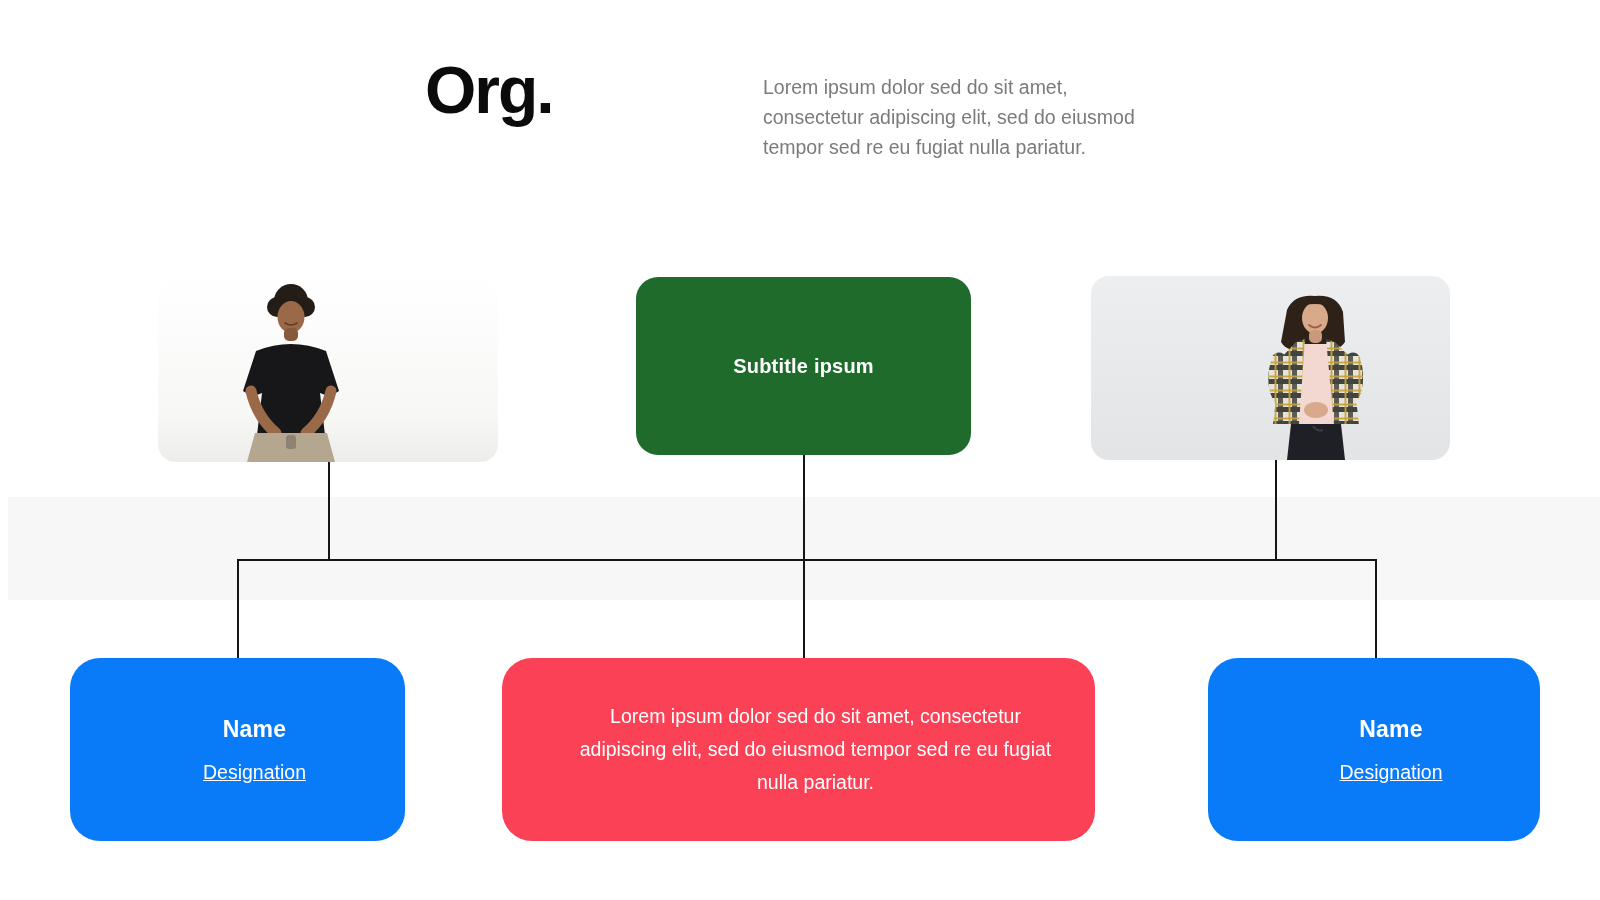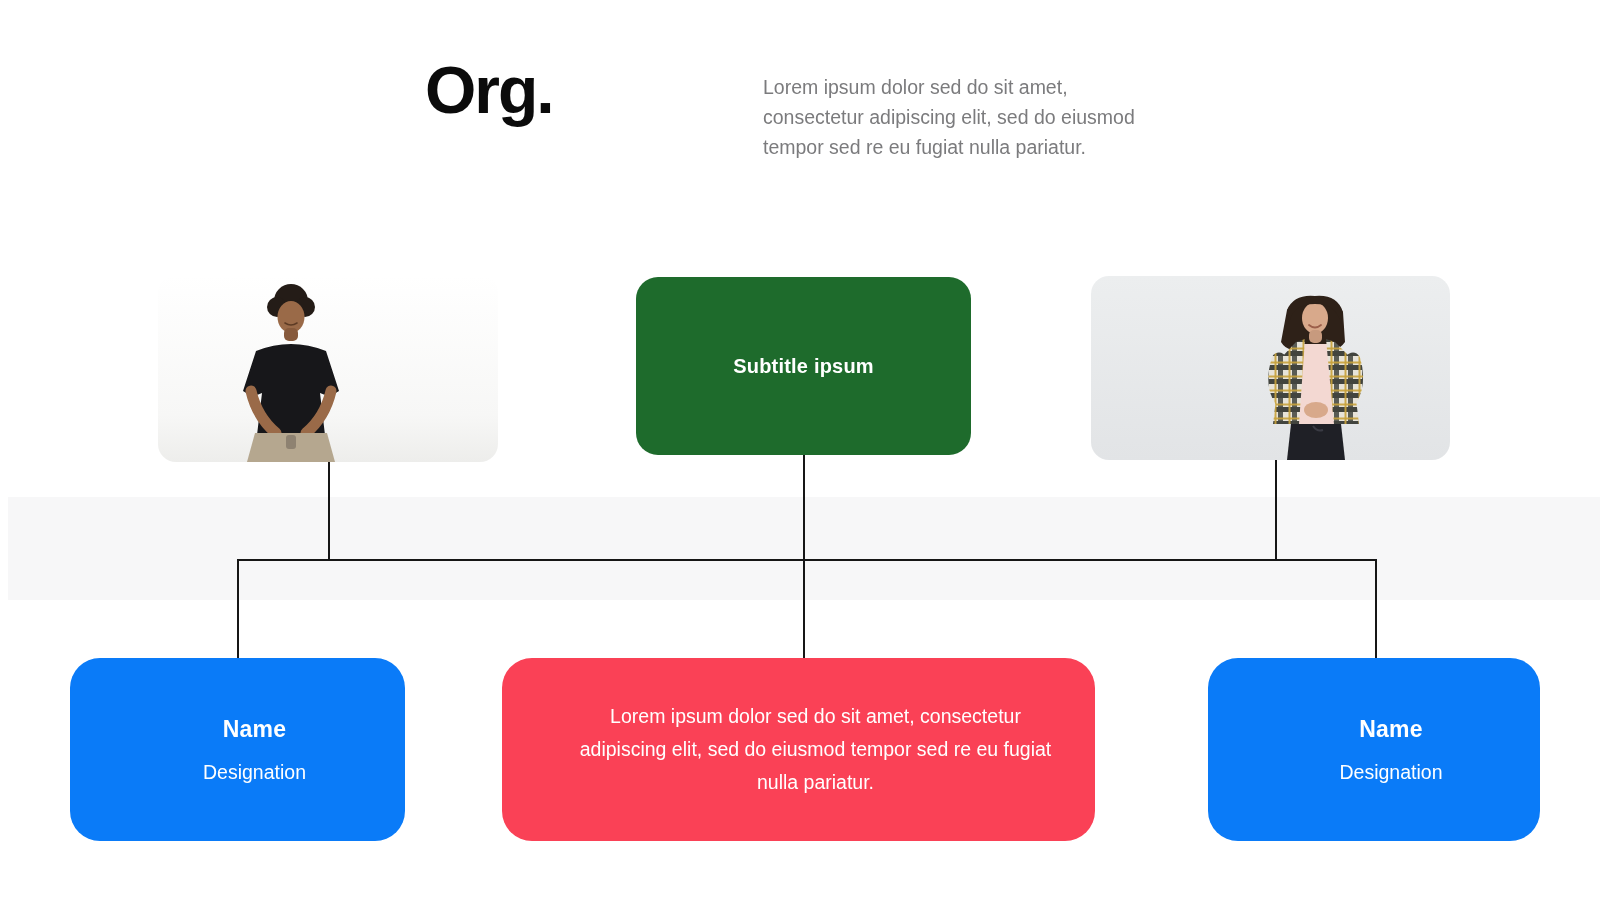--- a/index.html
+++ b/index.html
@@ -99,21 +99,21 @@
   #card-left  { left: 62px;   width: 335px; }
   #card-mid   { left: 494px;  width: 593px; }
   #card-right { left: 1200px; width: 332px; }
 
   .card .name {
     font-size: 23px;
     font-weight: 700;
     margin-bottom: 18px;
     letter-spacing: 0.2px;
   }
-  .card .designation { font-size: 19.5px; font-weight: 400; }
+  .card .designation { font-size: 19.5px; font-weight: 400; text-decoration: underline; }
   .card .lorem {
     width: 500px;
     font-size: 19.5px;
     line-height: 33px;
     font-weight: 400;
   }
 </style>
 </head>
 <body>
 

